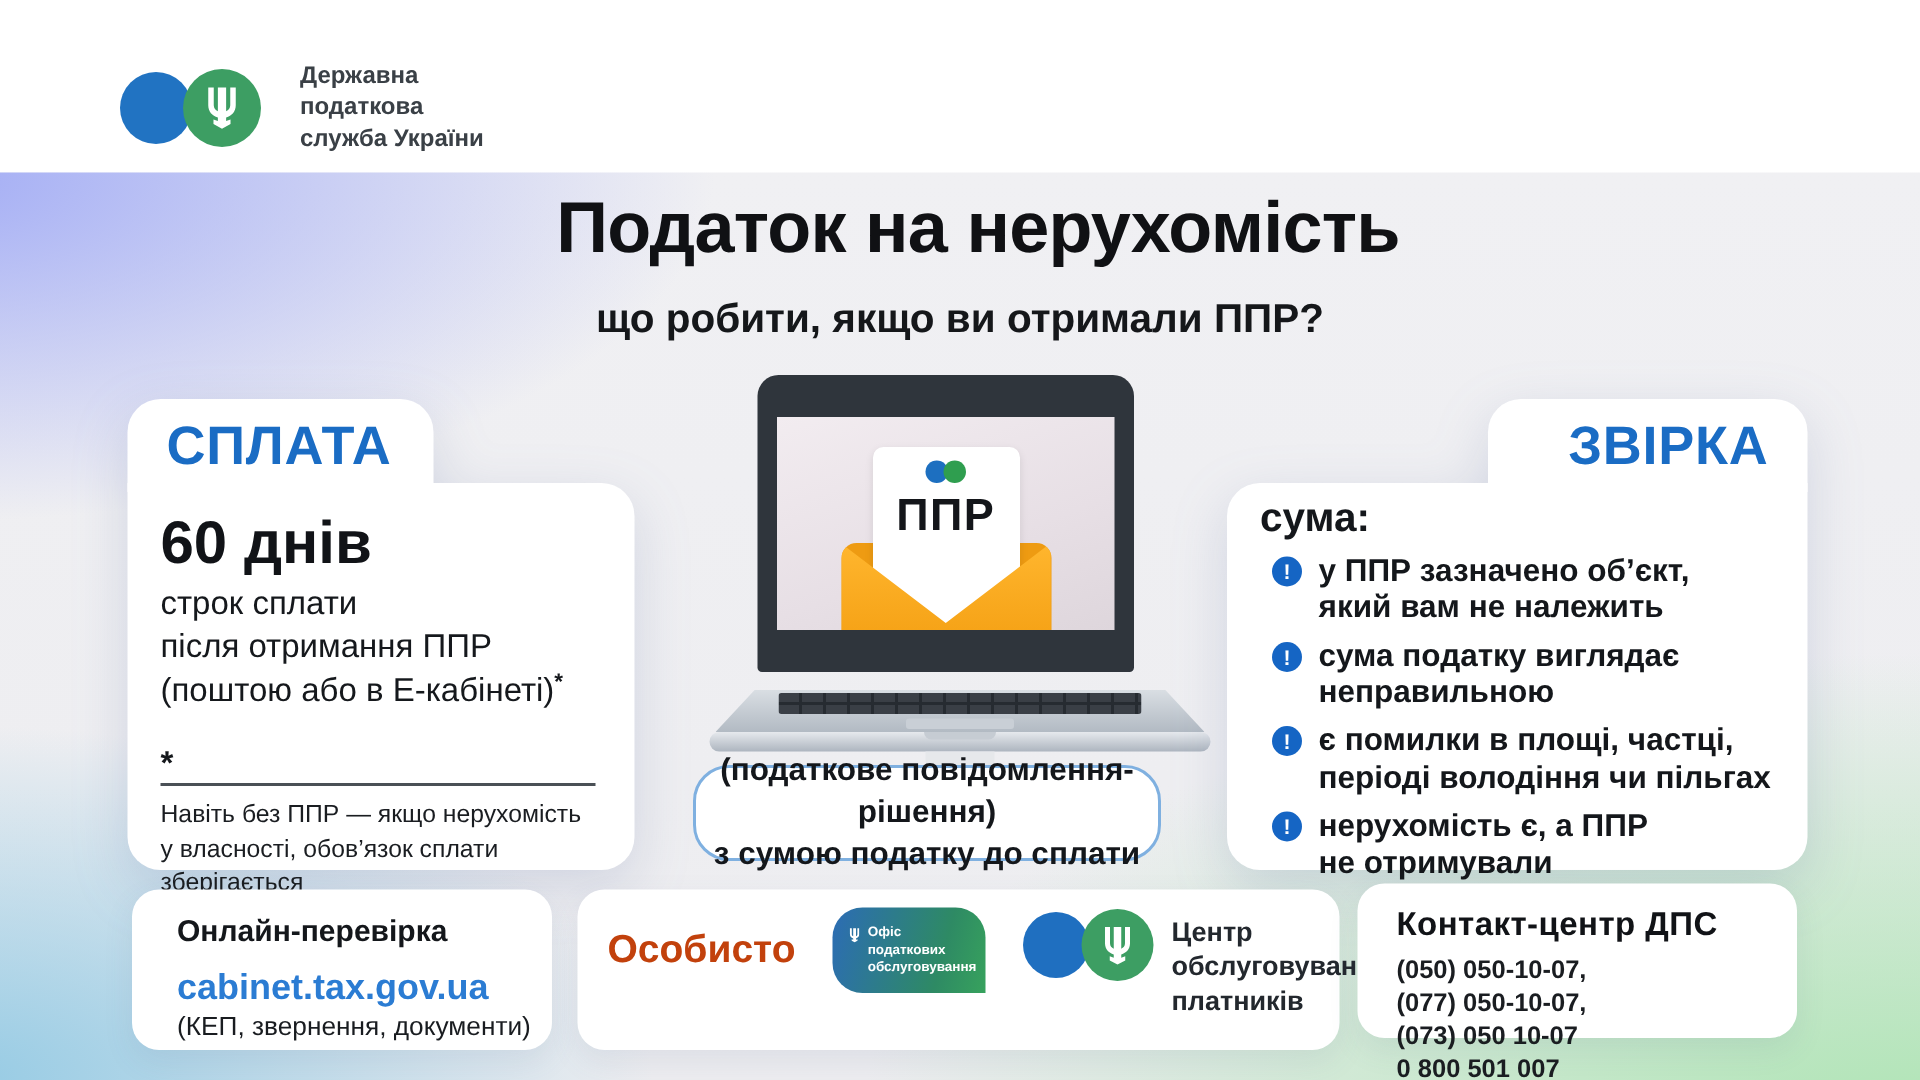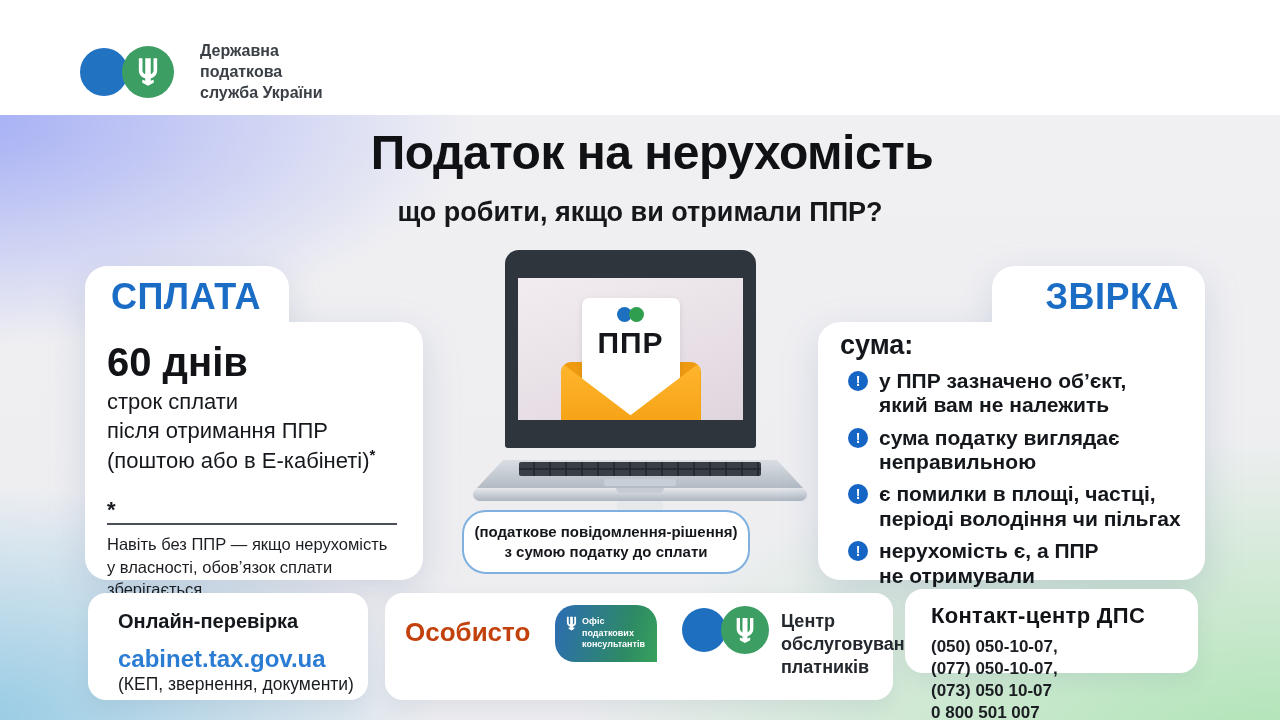--- a/index.html
+++ b/index.html
@@ -84,43 +84,43 @@
       repeating-linear-gradient(90deg, rgba(38,43,49,0) 0 14px, #262b31 14px 16px),
       linear-gradient(180deg, #3a3f46 0 6px, #262b31 6px 8px, #3a3f46 8px 14px); }
   .pad { position:absolute; left:50%; transform:translateX(-50%); top:19px; width:72px; height:7px;
     background:#c9cfd6; border-radius:2px; }
   .base { position:absolute; left:473px; top:373px; width:334px; height:13px; border-radius:7px;
     background:linear-gradient(#e6e9ed, #adb5bf); }
   .base::after { content:""; position:absolute; left:50%; transform:translateX(-50%); top:0;
     width:48px; height:5px; background:#c6ccd3; border-radius:0 0 5px 5px; }
   .stand { position:absolute; left:617px; top:386px; width:46px; height:13px; background:#e6e8eb; border-radius:0 0 8px 8px; }
 
-  .ppr-note { position:absolute; left:462px; top:395px; width:288px; height:64px; background:#fff;
+  .ppr-note { position:absolute; left:462px; top:395px; width:312px; height:64px; background:#fff;
     border:2.5px solid #7fb0e0; border-radius:24px; display:flex; align-items:center; justify-content:center;
-    text-align:center; font-size:15px; font-weight:700; line-height:1.34; color:#14171b; }
+    text-align:center; font-size:21px; font-weight:700; line-height:1.34; color:#14171b; }
 
   
   .bcard { position:absolute; background:#fff; border-radius:18px; box-shadow:0 8px 20px rgba(80,100,140,.10); }
   .bc-online { left:88px; top:478px; width:280px; height:107px; padding:17px 0 0 30px; }
   .bc-online .bc-title { font-size:20px; font-weight:800; color:#14171b; }
   .bc-link { display:block; margin-top:12px; font-size:24px; font-weight:600; color:#2b7cd3; text-decoration:none; }
   .bc-sub { margin-top:1px; font-size:17.5px; font-weight:500; color:#191c20; }
 
   .bc-person { left:385px; top:478px; width:508px; height:107px; }
   .person-label { position:absolute; left:20px; top:24px; font-size:26px; font-weight:800; color:#c2410c; }
   .opk-badge { position:absolute; left:170px; top:12px; width:102px; height:57px;
     border-radius:20px 20px 0 20px; background:linear-gradient(105deg,#2c6cb5 0%, #2e8a64 70%, #37a25d 100%);
     color:#fff; display:flex; gap:5px; padding:11px 6px 6px 11px; }
   .opk-badge .bt-text { font-size:9px; line-height:1.3; font-weight:700; white-space:pre-line; }
   .cop-blue { position:absolute; left:297px; top:15px; width:44px; height:44px; border-radius:50%; background:#1f6fc0; }
   .cop-green { position:absolute; left:336px; top:13px; width:48px; height:48px; border-radius:50%; background:#3d9e63;
     display:flex; align-items:center; justify-content:center; }
   .cop-text { position:absolute; left:396px; top:17px; font-size:18px; line-height:1.27; font-weight:700; color:#23282e; }
 
-  .bc-contact { left:905px; top:474px; width:293px; height:84px; padding:14px 0 0 26px; }
+  .bc-contact { left:905px; top:474px; width:293px; height:103px; padding:14px 0 0 26px; }
   .bc-contact .bc-title { font-size:22px; font-weight:800; color:#111317; letter-spacing:0.3px; }
   .phones { margin-top:7px; font-size:17px; line-height:1.3; font-weight:600; color:#1a1d21; }
 </style>
 </head>
 <body>
 
 <div class="canvas">
 
   <header class="topbar">
     <div class="brand">
@@ -223,21 +223,21 @@
     </div>
 
     <div class="bcard bc-person">
       <div class="person-label">Особисто</div>
       <div class="opk-badge">
         <svg width="11" height="15" viewBox="0 0 24 32">
           <path fill="#ffffff" d="M2 1h4v13c0 2.2 1.3 3.7 3 4.3V1h6v17.3c1.7-.6 3-2.1 3-4.3V1h4v13c0 4.6-2.9 7.8-7 8.9v2.6l3.2-1.1v3.3L12 31 5.8 27.7v-3.3L9 25.5v-2.6C4.9 21.8 2 18.6 2 14Z"></path>
         </svg>
         <span class="bt-text">Офіс
 податкових
-консультантів</span>
+обслуговування</span>
       </div>
       <span class="cop-blue"></span>
       <span class="cop-green">
         <svg width="20" height="27" viewBox="0 0 24 32">
           <path fill="#ffffff" d="M2 1h4v13c0 2.2 1.3 3.7 3 4.3V1h6v17.3c1.7-.6 3-2.1 3-4.3V1h4v13c0 4.6-2.9 7.8-7 8.9v2.6l3.2-1.1v3.3L12 31 5.8 27.7v-3.3L9 25.5v-2.6C4.9 21.8 2 18.6 2 14Z"></path>
         </svg>
       </span>
       <div class="cop-text pre">Центр
 обслуговування
 платників</div>

